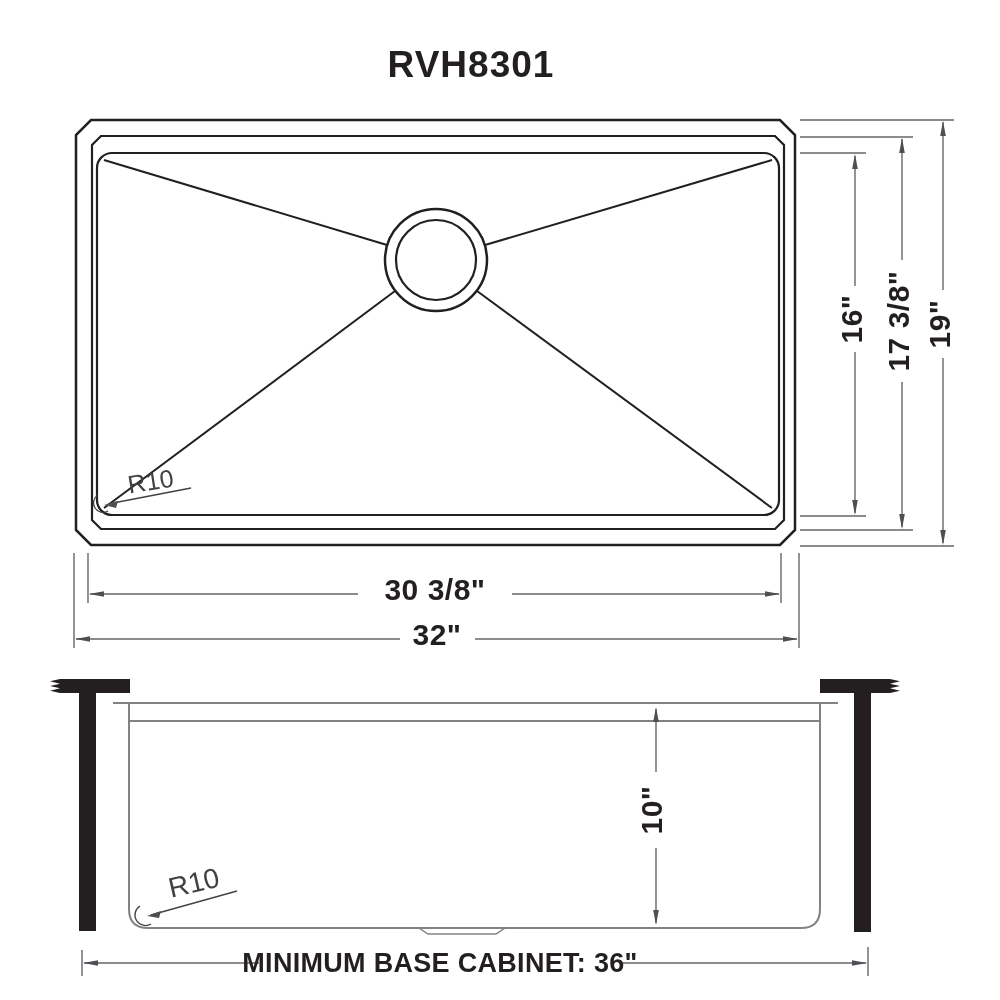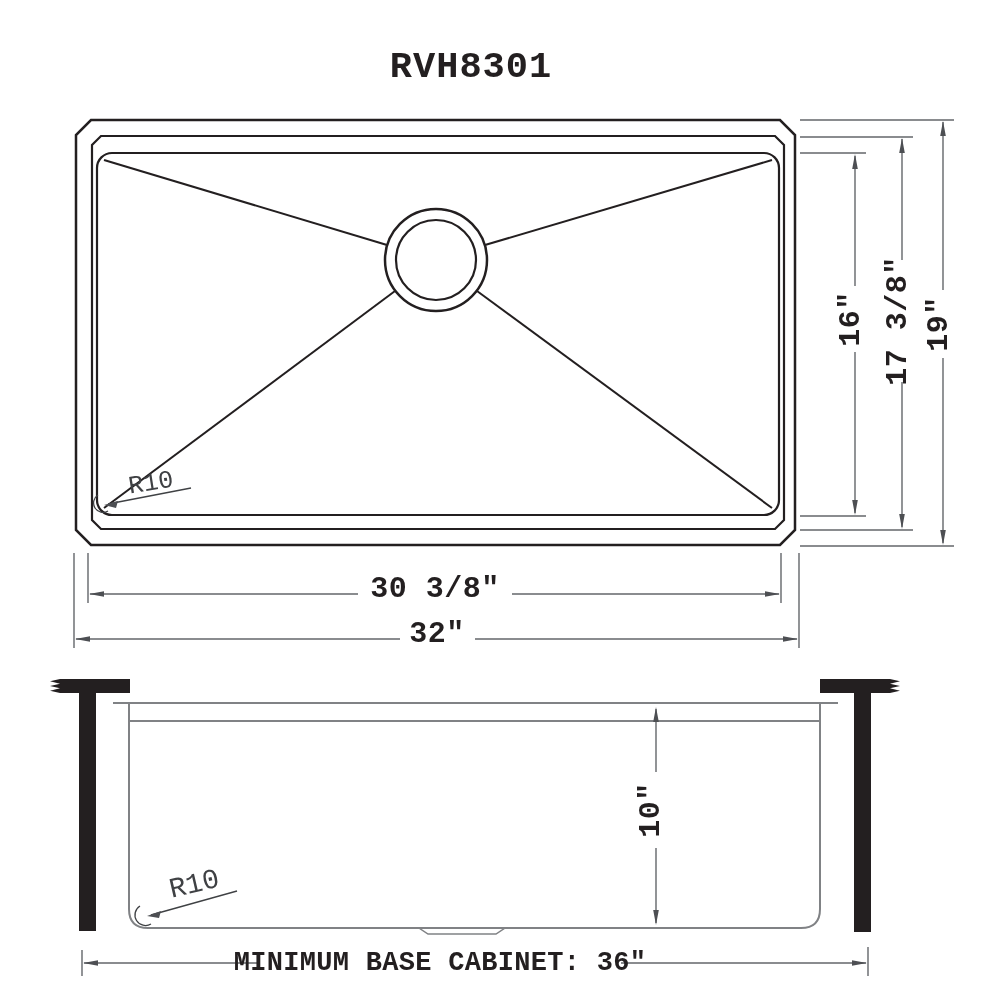--- a/index.html
+++ b/index.html
@@ -1,18 +1,18 @@
 <!DOCTYPE html>
 <html><head>
 <meta charset="utf-8">
 <style>
   html,body{margin:0;padding:0;background:#ffffff;}
   .stage{
     position:relative;width:1000px;height:1000px;background:#ffffff;
-    font-family:Liberation Mono, monospace;overflow:hidden;
+    font-family:Liberation Sans, sans-serif;overflow:hidden;
   }
   svg{display:block;}
   .outline{stroke:#231f20;fill:none;}
   .w25{stroke-width:2.5;}
   .w22{stroke-width:2.2;}
   .w20{stroke-width:2;}
   .dimline{stroke:#63666a;stroke-width:1.4;fill:none;}
   .dimarrow{fill:#4d4f53;stroke:none;}
   .dimtext{fill:#231f20;font-weight:bold;font-size:30px;letter-spacing:0.5px;}
   .bigtext{fill:#231f20;font-weight:bold;font-size:37px;letter-spacing:1px;}

